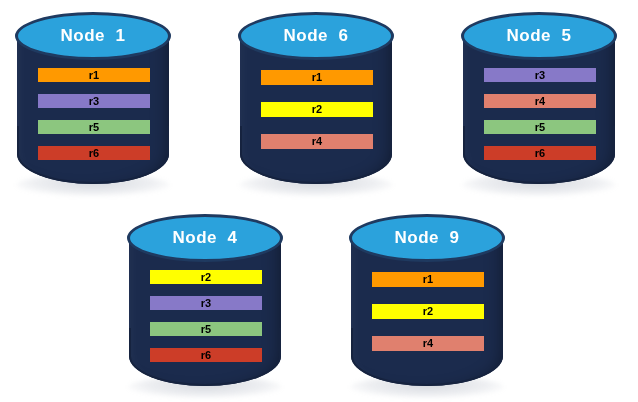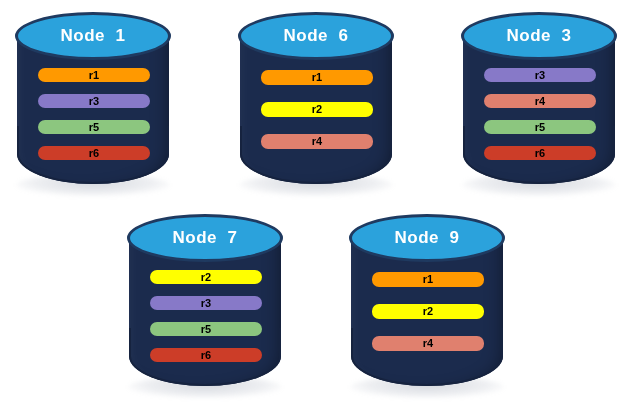--- a/index.html
+++ b/index.html
@@ -95,21 +95,21 @@
     left: 0;
     top: 0;
     width: 170px;
     height: 186px;
     z-index: 2;
   }
   .bar {
     position: absolute;
     left: 30px;
     width: 112px;
-    border-radius: 7px;
+    border-radius: 0;
     display: flex;
     align-items: center;
     justify-content: center;
     color: #000000;
     font-size: 11px;
     font-weight: bold;
     line-height: 1;
   }
   .bar.four  { height: 14px; }
   .bar.three { height: 15px; }
@@ -141,34 +141,34 @@
         <div class="bar three" style="top: 64px; background: rgb(255, 153, 0); color: rgb(0, 0, 0);">r1</div>
         <div class="bar three" style="top: 96px; background: rgb(255, 255, 0); color: rgb(0, 0, 0);">r2</div>
         <div class="bar three" style="top: 128px; background: rgb(224, 128, 110); color: rgb(0, 0, 0);">r4</div>
       </div>
     </div>
     <div class="node" style="left: 454px; top: 6px;">
       <div class="cyl-shadow"></div>
       <div class="cyl-body" style="background: rgb(27, 43, 77);"></div>
       <div class="cyl-body-edge"></div>
       <div class="cyl-top" style="background: rgb(43, 162, 220); border-color: rgb(31, 58, 96);"></div>
-      <div class="cyl-top-label">Node  3</div>
+      <div class="cyl-top-label">Node  5</div>
       <div class="replicas">
         <div class="bar four" style="top: 62px; background: rgb(135, 121, 200); color: rgb(0, 0, 0);">r3</div>
         <div class="bar four" style="top: 88px; background: rgb(224, 128, 110); color: rgb(0, 0, 0);">r4</div>
         <div class="bar four" style="top: 114px; background: rgb(140, 198, 127); color: rgb(0, 0, 0);">r5</div>
         <div class="bar four" style="top: 140px; background: rgb(204, 61, 40); color: rgb(0, 0, 0);">r6</div>
       </div>
     </div>
     <div class="node" style="left: 120px; top: 208px;">
       <div class="cyl-shadow"></div>
       <div class="cyl-body" style="background: rgb(27, 43, 77);"></div>
       <div class="cyl-body-edge"></div>
       <div class="cyl-top" style="background: rgb(43, 162, 220); border-color: rgb(31, 58, 96);"></div>
-      <div class="cyl-top-label">Node  7</div>
+      <div class="cyl-top-label">Node  4</div>
       <div class="replicas">
         <div class="bar four" style="top: 62px; background: rgb(255, 255, 0); color: rgb(0, 0, 0);">r2</div>
         <div class="bar four" style="top: 88px; background: rgb(135, 121, 200); color: rgb(0, 0, 0);">r3</div>
         <div class="bar four" style="top: 114px; background: rgb(140, 198, 127); color: rgb(0, 0, 0);">r5</div>
         <div class="bar four" style="top: 140px; background: rgb(204, 61, 40); color: rgb(0, 0, 0);">r6</div>
       </div>
     </div>
     <div class="node" style="left: 342px; top: 208px;">
       <div class="cyl-shadow"></div>
       <div class="cyl-body" style="background: rgb(27, 43, 77);"></div>

